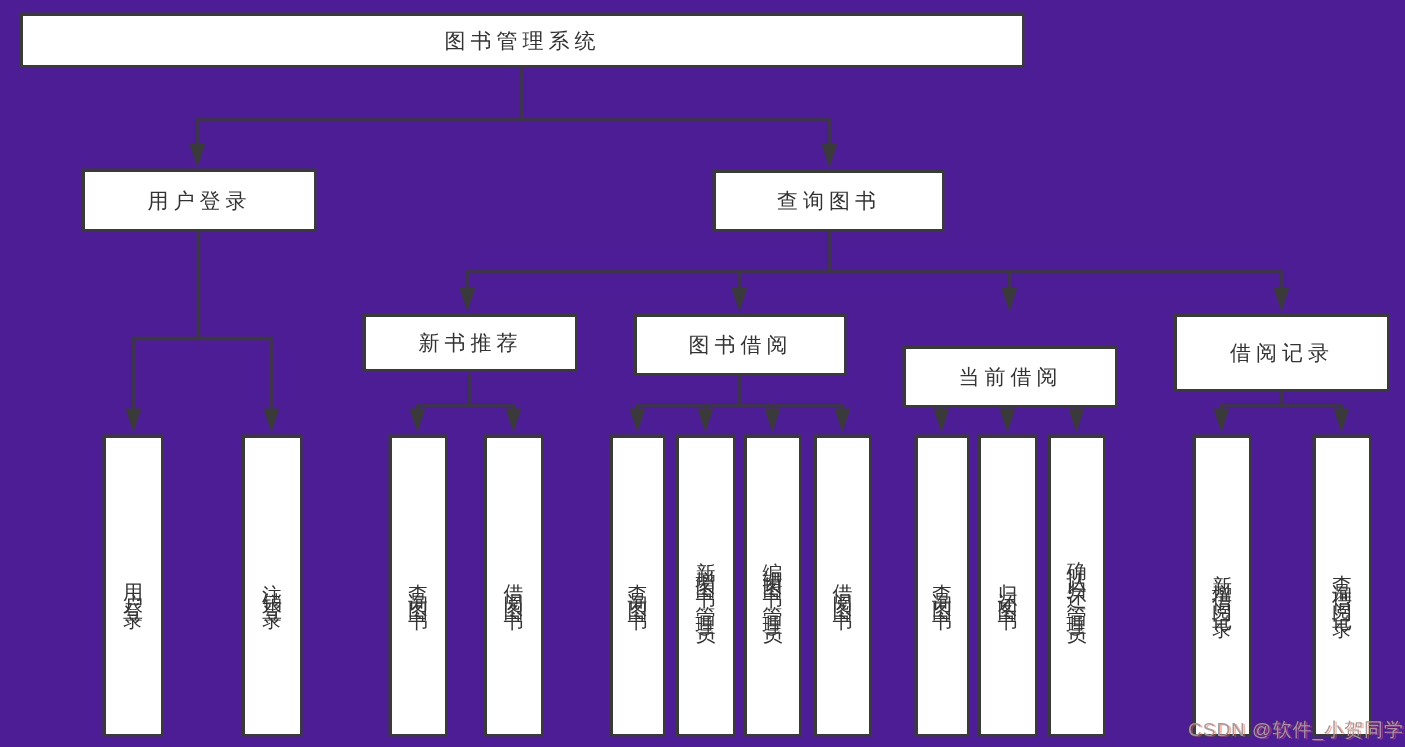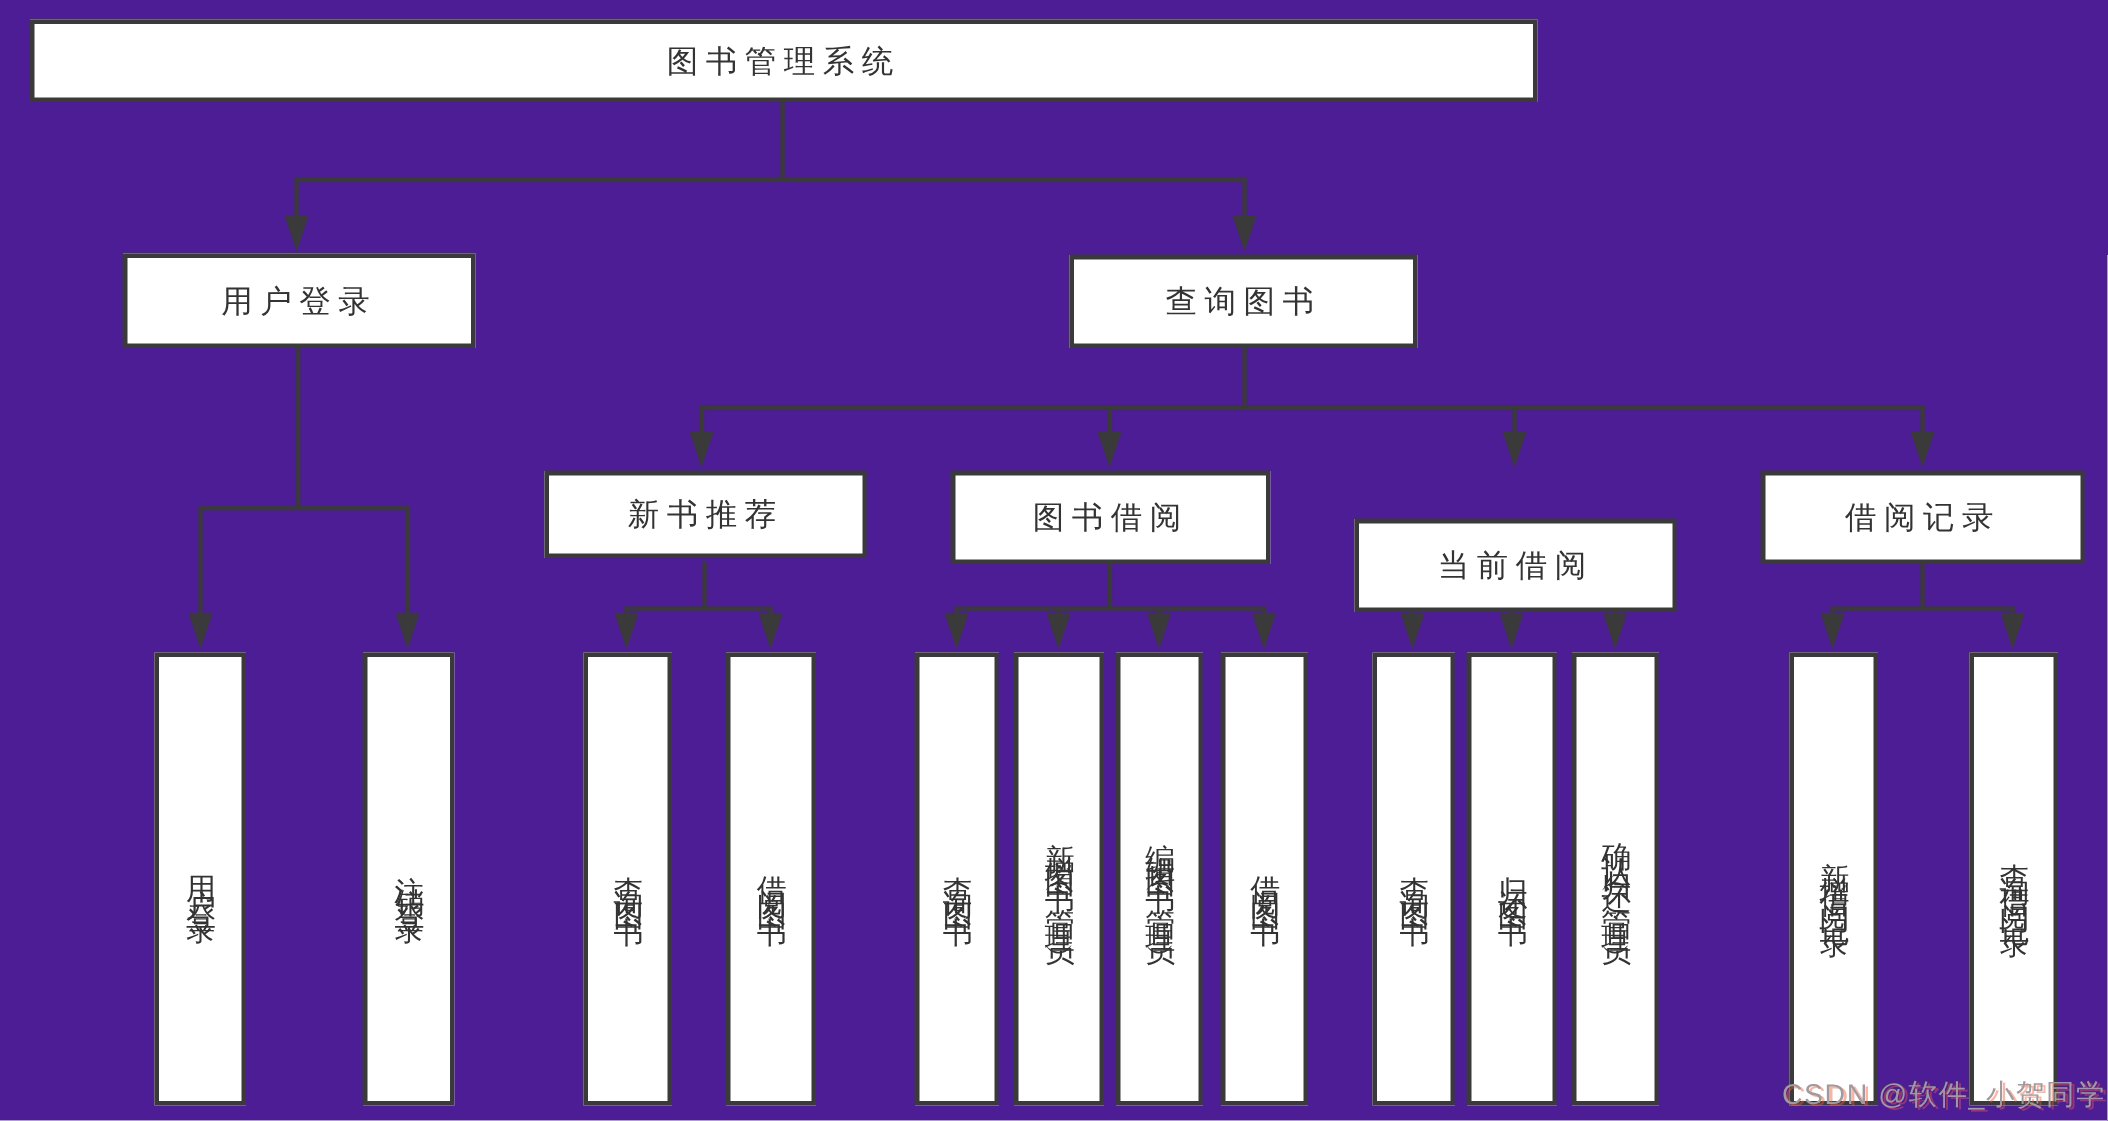--- a/index.html
+++ b/index.html
@@ -39,21 +39,21 @@
     letter-spacing: 9px;
     line-height: 1;
   }
   
   .root  { left: 20px;   top: 13px;  width: 1005px; height: 55px; }
   .n-l2-0 { left: 82px;  top: 169px; width: 235px; height: 63px; }
   .n-l2-1 { left: 713px; top: 170px; width: 232px; height: 62px; }
   .n-l3-0 { left: 363px;  top: 314px; width: 215px; height: 58px; }
   .n-l3-1 { left: 634px;  top: 314px; width: 213px; height: 62px; }
   .n-l3-2 { left: 903px;  top: 314px; width: 215px; height: 62px; margin-top: 32px; }
-  .n-l3-3 { left: 1174px; top: 314px; width: 216px; height: 62px; }
+  .n-l3-3 { left: 1174px; top: 314px; width: 216px; height: 78px; }
   
   .leaf { top: 435px; height: 302px; }
   .n-lf-0  { left: 103px;  width: 61px; }
   .n-lf-1  { left: 242px;  width: 61px; }
   .n-lf-2  { left: 389px;  width: 59px; }
   .n-lf-3  { left: 484px;  width: 60px; }
   .n-lf-4  { left: 610px;  width: 56px; }
   .n-lf-5  { left: 676px;  width: 60px; }
   .n-lf-6  { left: 744px;  width: 58px; }
   .n-lf-7  { left: 814px;  width: 58px; }

